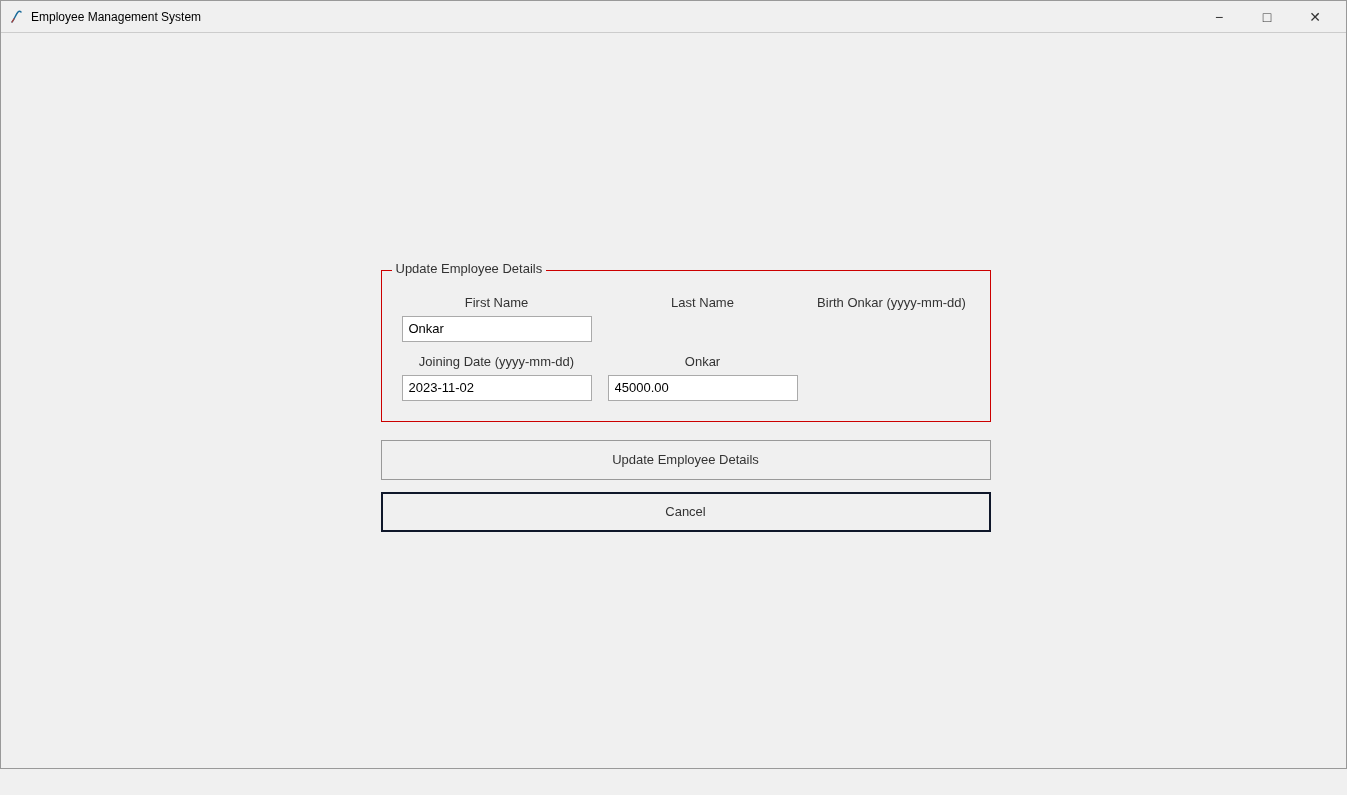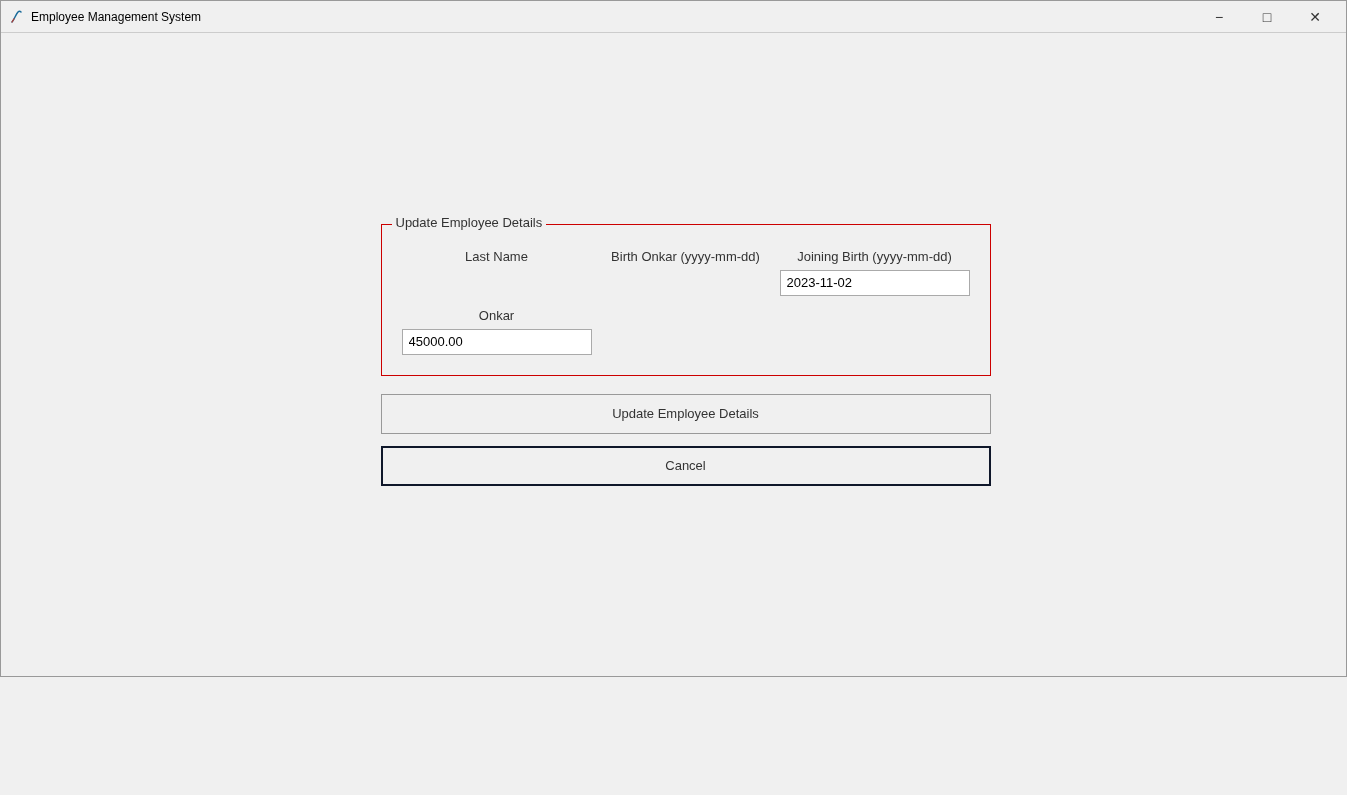--- a/index.html
+++ b/index.html
@@ -12,21 +12,21 @@
       width: 1347px;
       height: 795px;
       background: #f0f0f0;
       font-family: 'Segoe UI', Arial, sans-serif;
       font-size: 13px;
       overflow: hidden;
     }
 
     .window {
       width: 1347px;
-      height: 677px;
+      height: 769px;
       background: #f0f0f0;
       border: 1px solid #999;
       display: flex;
       flex-direction: column;
     }
 
     .title-bar {
       height: 32px;
       background: #f0f0f0;
       display: flex;
@@ -179,31 +179,35 @@
     </div>
   </div>
 
   <div class="content-area">
     <div class="center-panel">
 
       <div class="fieldset">
         <span class="fieldset-legend">Update Employee Details</span>
 
         <div class="form-grid">
+          <div class="form-field">
+            <label class="form-label">First Name</label>
+            <input class="form-input" type="text" value="Onkar" style="">
+          </div>
 
           <div class="form-field">
             <label class="form-label">Last Name</label>
           </div>
 
           <div class="form-field">
             <label class="form-label">Birth Onkar (yyyy-mm-dd)</label>
           </div>
 
           <div class="form-field">
-            <label class="form-label">Joining Birth (yyyy-mm-dd)</label>
+            <label class="form-label">Joining Date (yyyy-mm-dd)</label>
             <input class="form-input" type="text" value="2023-11-02" style="">
           </div>
 
           <div class="form-field">
             <label class="form-label">Onkar</label>
             <input class="form-input" type="text" value="45000.00" style="">
           </div>
 
         </div>
       </div>

